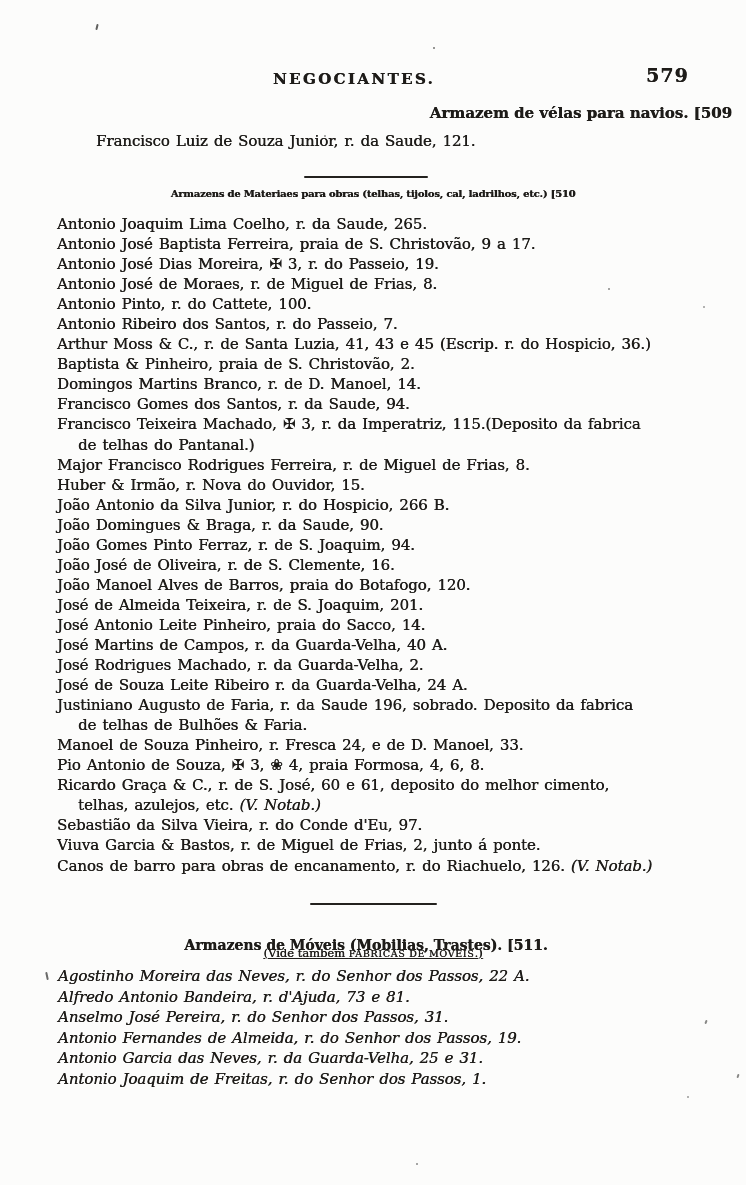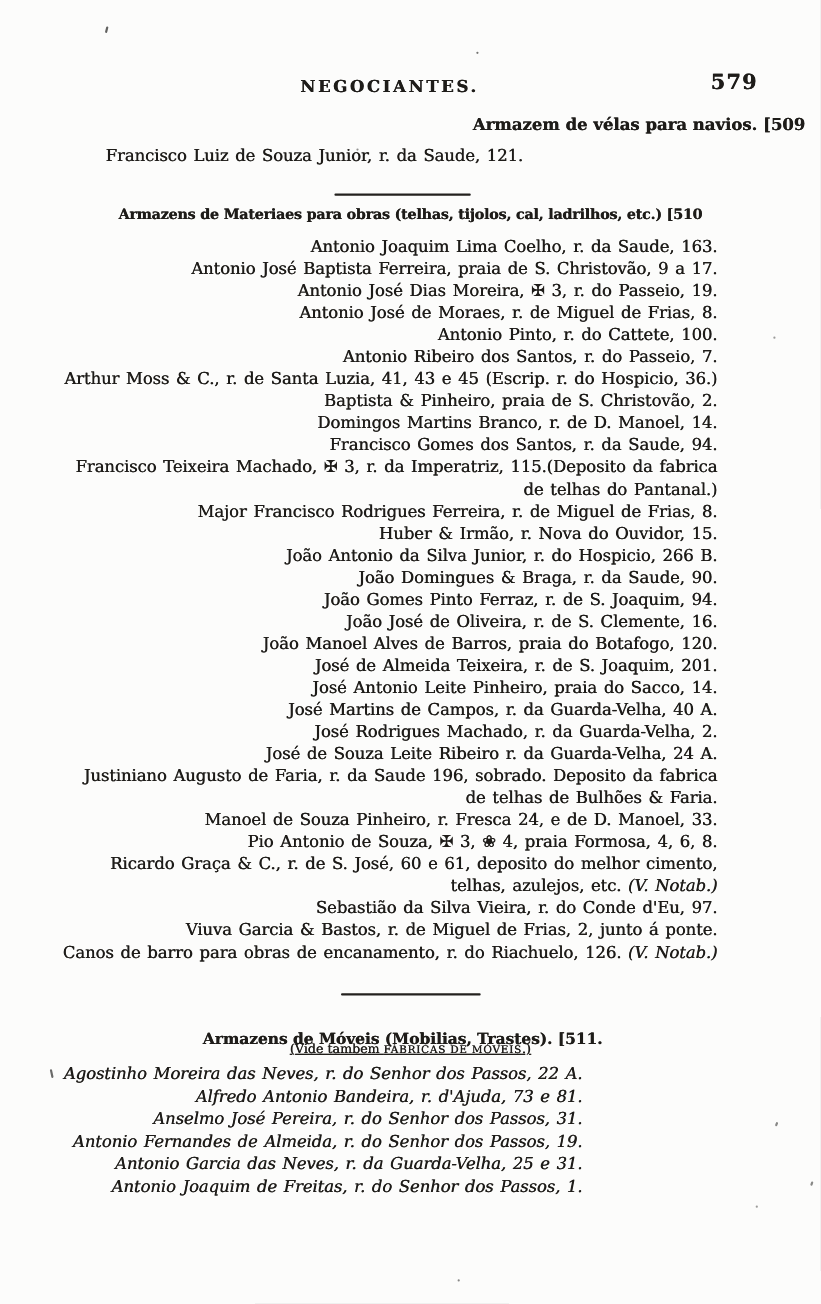--- a/index.html
+++ b/index.html
@@ -5,41 +5,41 @@
   html,body{margin:0;padding:0;background:#e8e8e6;}
   .page{
     position:relative;
     width:746px;height:1185px;
     margin:0 auto;
     background:#fcfcfb;
     overflow:hidden;
     font-family:"DejaVu Serif","DejaVu Sans",serif;
     color:#1e1c19;
   }
-  .inked{ text-shadow:0.35px 0 0 currentColor;text-align:right; }
+  .inked{ text-shadow:0.35px 0 0 currentColor; }
 
   
   .title{
     position:absolute;top:70px;left:0;right:38px;
     text-align:center;
     font-size:15px;font-weight:bold;letter-spacing:2.4px;
   }
   .pageno{
     position:absolute;top:64px;left:646px;
     font-size:19px;font-weight:bold;letter-spacing:1px;
   }
 
   
   .h509{
     position:absolute;top:104px;left:0;right:14px;margin:0;
     text-align:right;font-size:15px;font-weight:bold;
   }
   .h510{
     position:absolute;top:188px;left:0;right:0;margin:0;
-    text-align:center;font-size:13px;font-weight:bold;letter-spacing:-0.2px;
+    text-align:center;font-size:10px;font-weight:bold;letter-spacing:-0.2px;
     white-space:nowrap;
   }
   .h511{
     position:absolute;top:920px;left:0;right:14px;margin:17px;
     text-align:center;font-size:14px;font-weight:bold;
   }
   .subnote{
     position:absolute;top:946px;left:0;right:0;
     text-align:center;font-size:11.5px;text-decoration:underline;
   }
@@ -88,21 +88,21 @@
         </div>
       </div>
   </section>
 
   <div class="rule rule1"></div>
 
   <section>
     <h2 class="h510 inked">Armazens de Materiaes para obras (telhas, tijolos, cal, ladrilhos, etc.) [510</h2>
     <div class="list l510 inked">
         <div class="entry">
-          <div class="line"><span>Antonio Joaquim Lima Coelho, r. da Saude, 163.</span></div>
+          <div class="line"><span>Antonio Joaquim Lima Coelho, r. da Saude, 265.</span></div>
         </div>
         <div class="entry">
           <div class="line"><span>Antonio José Baptista Ferreira, praia de S. Christovão, 9 a 17.</span></div>
         </div>
         <div class="entry">
           <div class="line"><span>Antonio José Dias Moreira, ✠ 3, r. do Passeio, 19.</span></div>
         </div>
         <div class="entry">
           <div class="line"><span>Antonio José de Moraes, r. de Miguel de Frias, 8.</span></div>
         </div>

